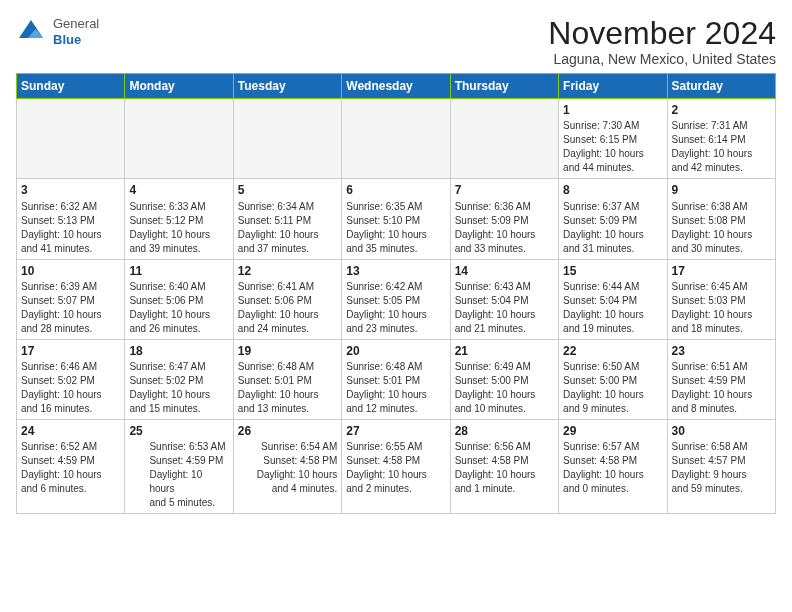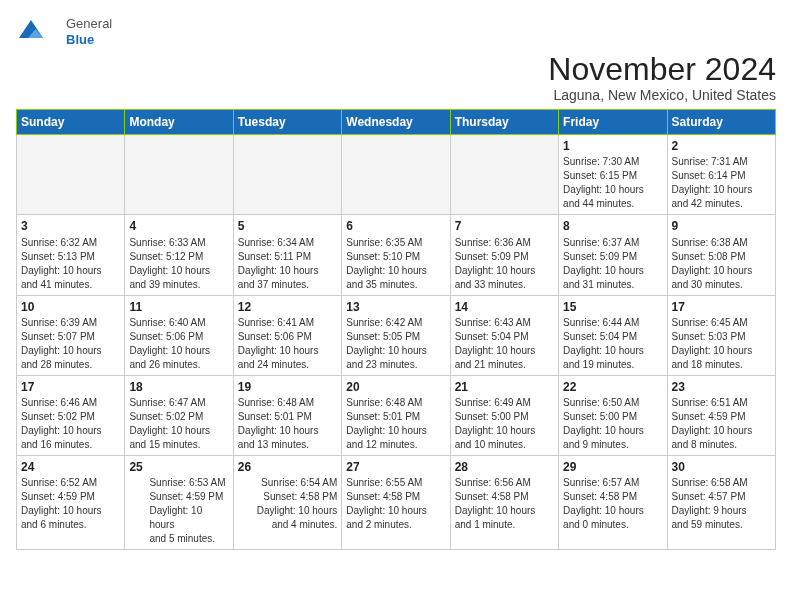--- a/index.html
+++ b/index.html
@@ -16,42 +16,41 @@
     }
     .header-row {
       display: flex;
       justify-content: space-between;
       align-items: flex-start;
       margin-bottom: 4px;
     }
     .logo {
       display: flex;
       align-items: center;
-      gap: 20px;
+      gap: 7px;
     }
     .logo-text {
       font-size: 14px;
       color: #333;
       line-height: 1.2;
     }
     .logo-text .general { color: #555; font-size: 13px; }
     .logo-text .blue { color: #1a6bb5; font-size: 13px; font-weight: bold; }
     .logo-icon {
       width: 30px;
       height: 30px;
     }
     .title-block {
       text-align: right;
     }
     .month-title {
       font-size: 32px;
       font-weight: normal;
       color: #222;
       line-height: 1.1;
-      margin-top: 36px;
     }
     .location {
       font-size: 14px;
       color: #444;
     }
     .calendar {
       width: 100%;
       border-collapse: collapse;
       margin-top: 6px;
       table-layout: fixed;

